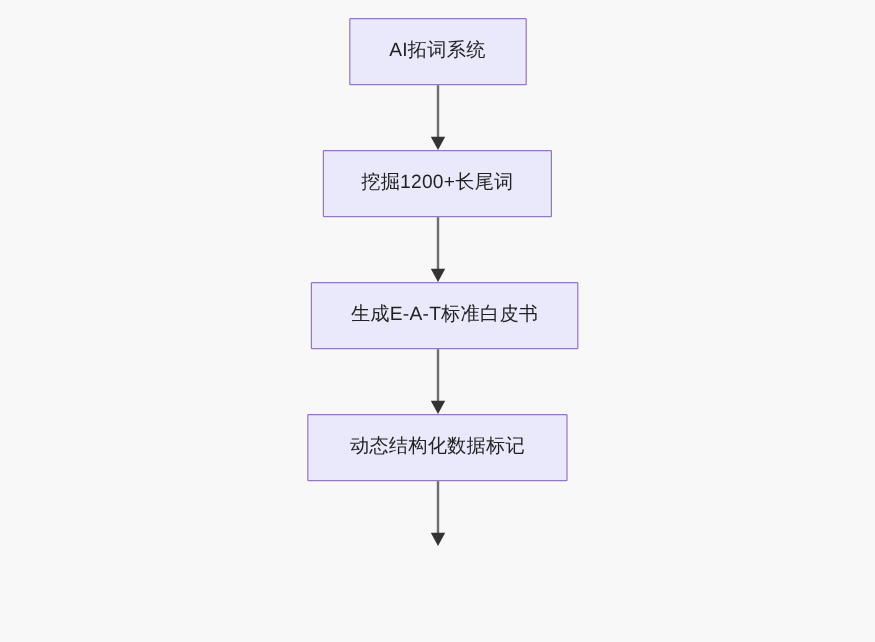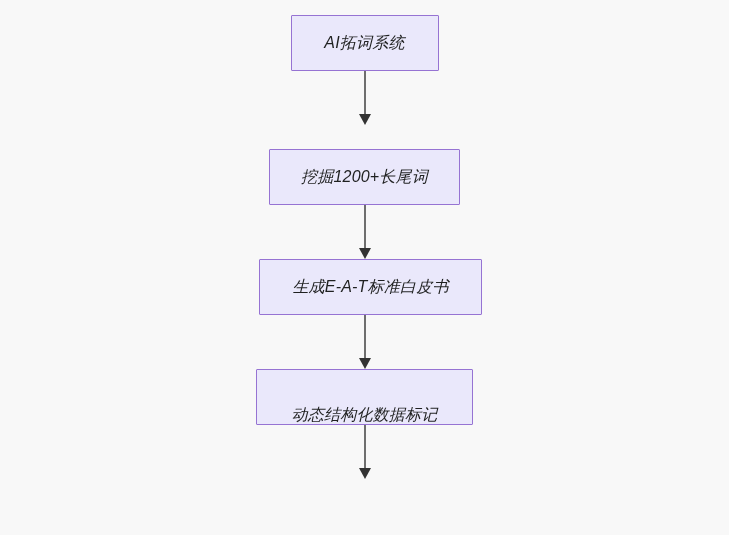--- a/index.html
+++ b/index.html
@@ -13,21 +13,20 @@
     background: #f8f8f8;
     font-family: "Liberation Sans", "DejaVu Sans", sans-serif;
     overflow: hidden;
   }
 
   .flowchart {
     position: relative;
     width: 698px;
     height: 535px;
     box-sizing: border-box;
-    font-style: italic;
   }
 
   .flow-column {
     position: absolute;
     left: 0;
     top: 0;
     width: 729px;
     height: 535px;
     display: flex;
     flex-direction: column;
@@ -51,23 +50,23 @@
     user-select: none;
   }
 
   .node-label {
     display: block;
     padding: 0 14px;
   }
 
   
   .node.n0 { width: 148px; }
-  .node.n1 { width: 191px; margin-top: 24px; }
+  .node.n1 { width: 191px; }
   .node.n2 { width: 223px; margin-left: 12px; }
-  .node.n3 { width: 217px; align-items: flex-end; }
+  .node.n3 { width: 217px; }
   .node.n4 { width: 238px; }
 
   
   .spacer-top { height: 15px; }
 
   .connector {
     position: relative;
     width: 16px;
     height: 54px;
     display: flex;

